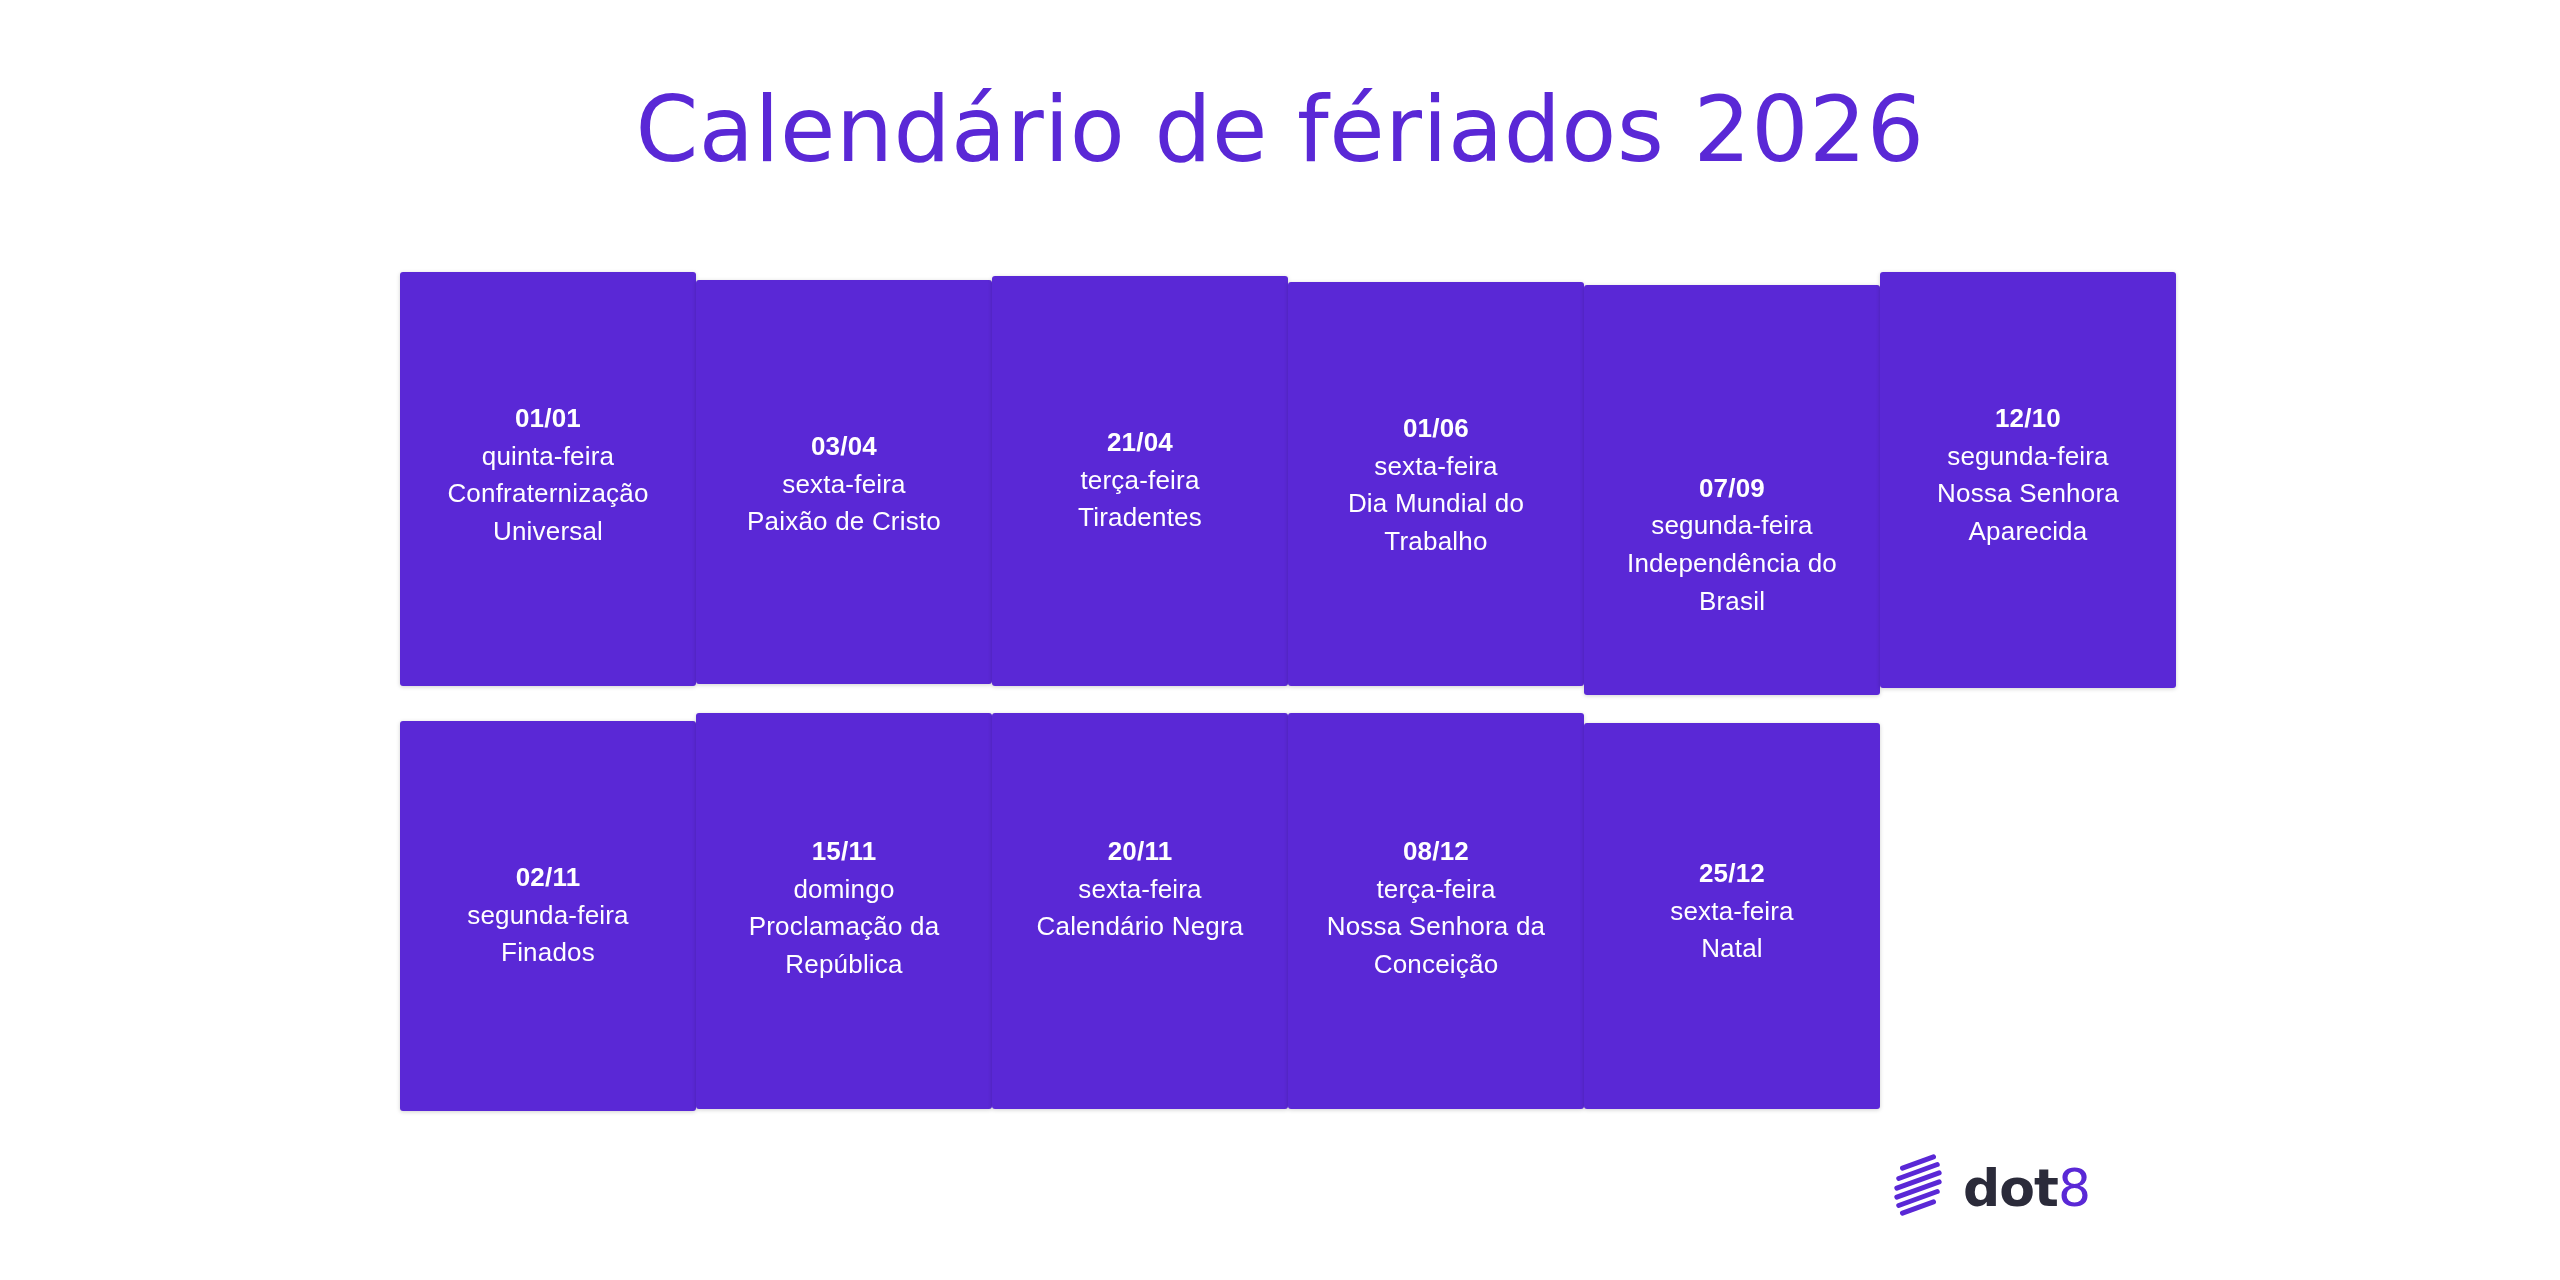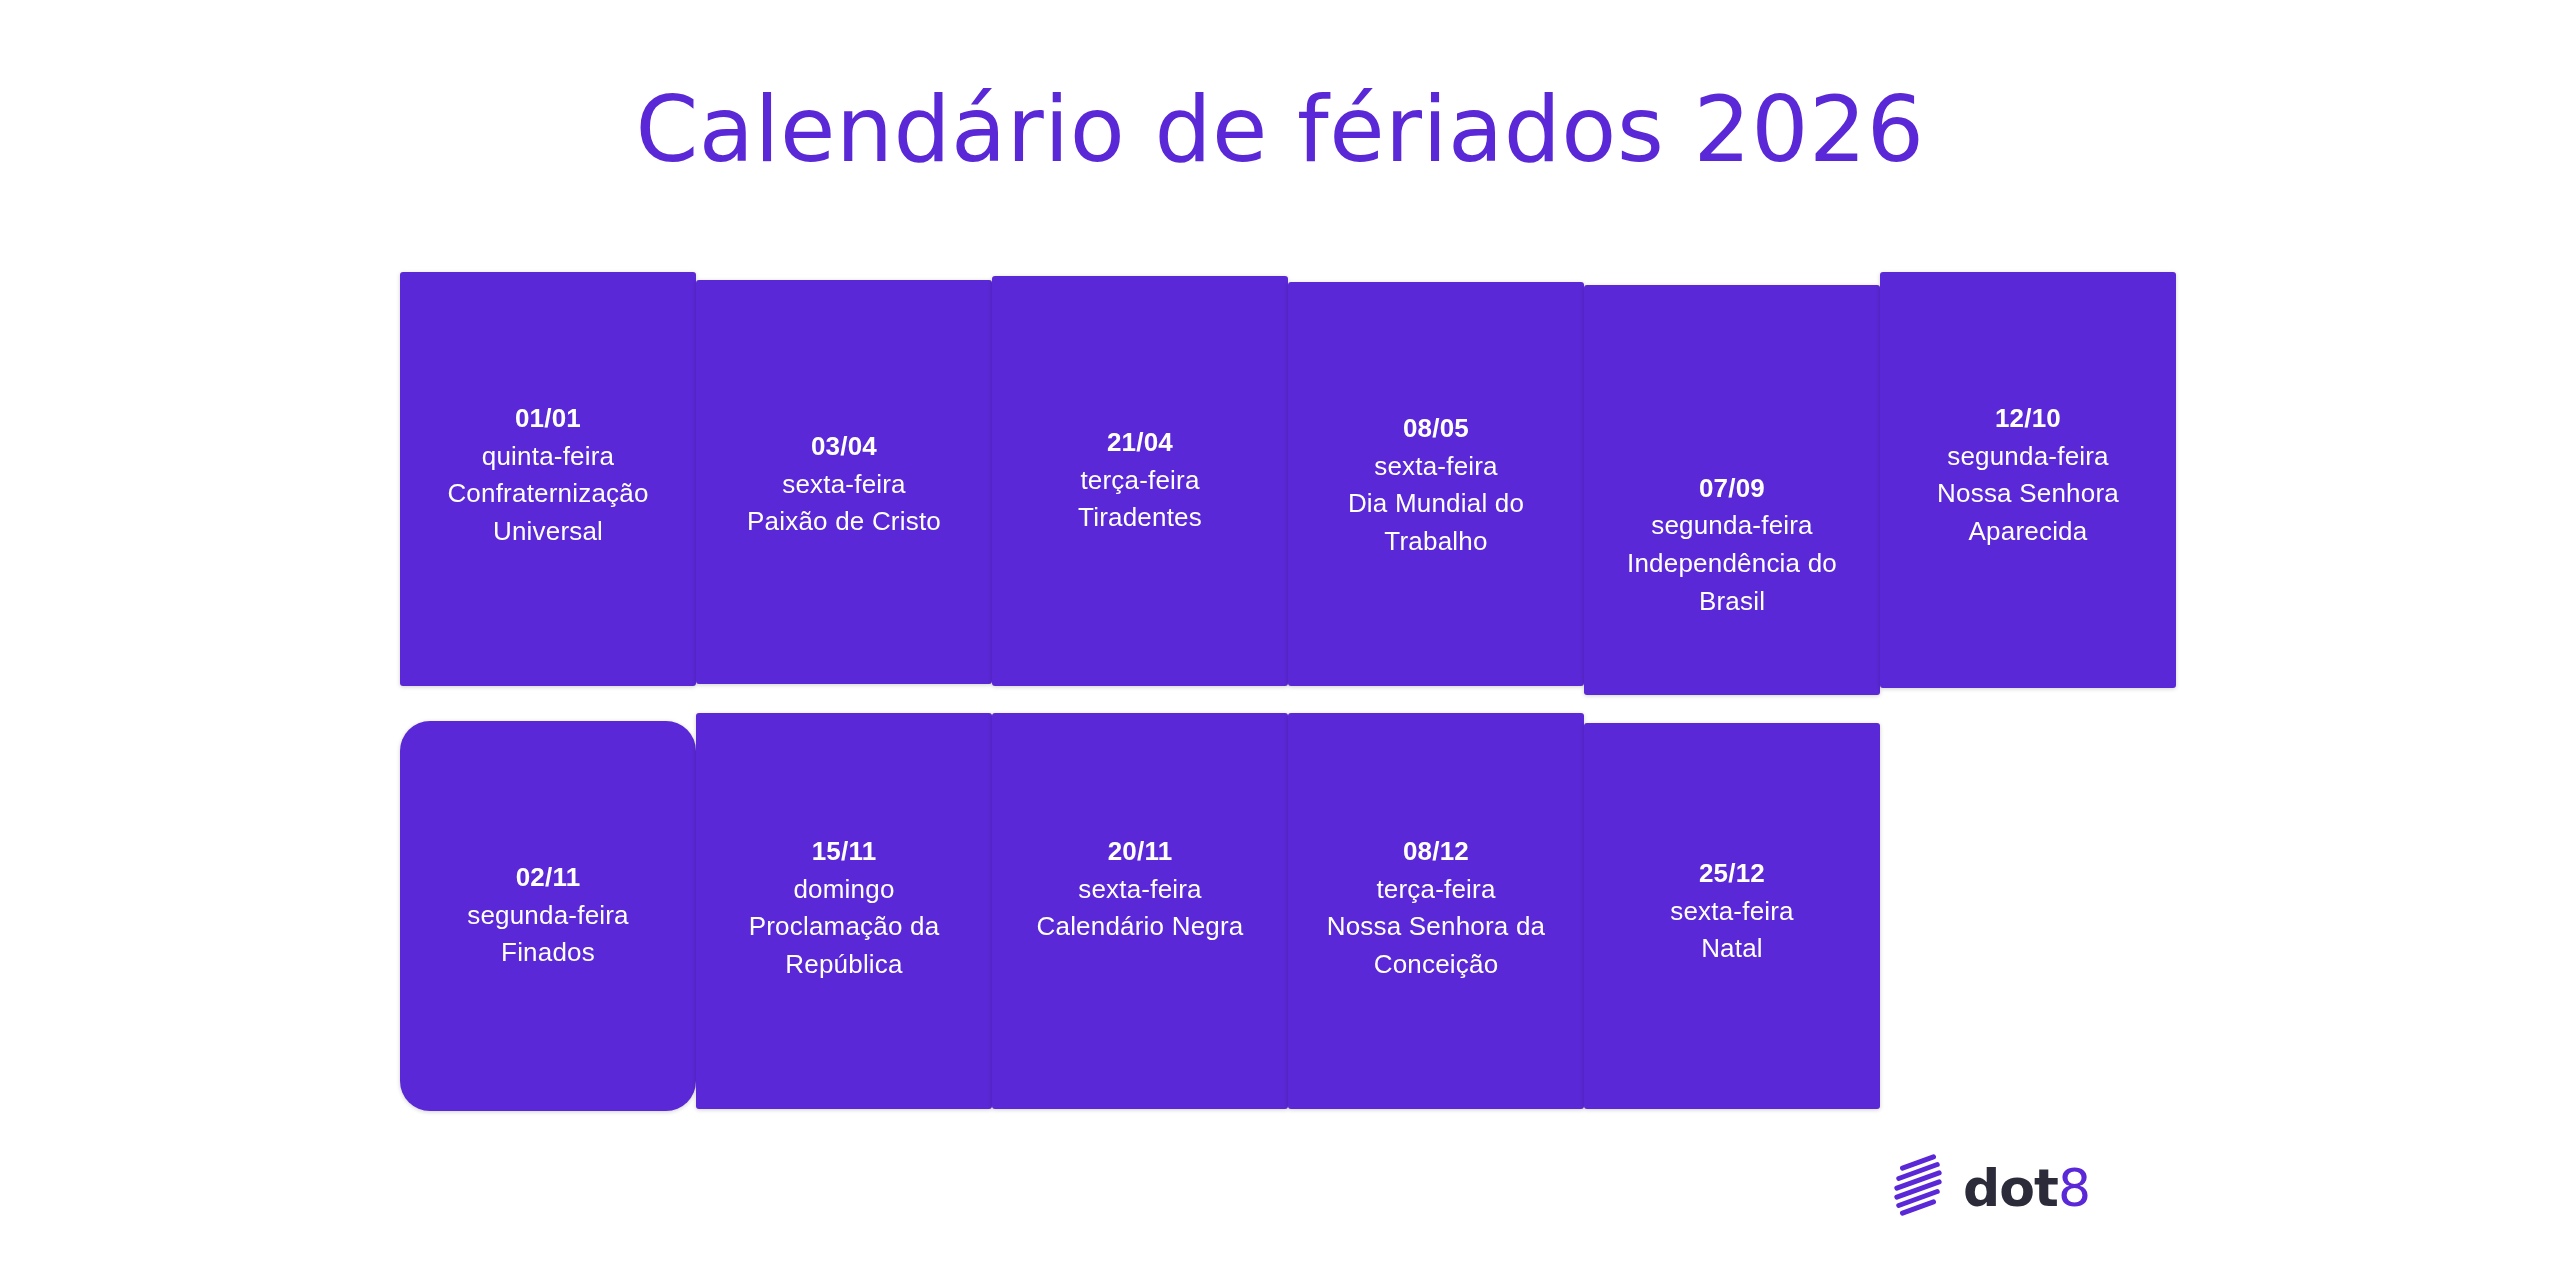--- a/index.html
+++ b/index.html
@@ -89,21 +89,21 @@
   .row2 .c3 { margin-top: 0px; height: 396px; }
   .row2 .c4 { margin-top: 0px; height: 396px; }
   .row2 .c5 { margin-top: 10px; height: 386px; }
 
   .pad-1 { padding-top: 128px; }
   .pad-2 { padding-top: 148px; }
   .pad-3 { padding-top: 148px; }
   .pad-4 { padding-top: 128px; }
   .pad-5 { padding-top: 128px; }
   .pad-6 { padding-top: 128px; }
-  .pad-r2-1 { padding-top: 138px; border-radius: 30px; }
+  .pad-r2-1 { padding-top: 138px; }
   .pad-r2-2 { padding-top: 120px; }
   .pad-r2-3 { padding-top: 120px; }
   .pad-r2-4 { padding-top: 120px; }
   .pad-r2-5 { padding-top: 132px; }
 
   .brand {
     position: absolute;
     right: 90px;
     bottom: 58px;
     display: flex;
@@ -146,21 +146,21 @@
         <div class="date">03/04</div>
         <div class="weekday">sexta-feira</div>
         <div class="name">Paixão de Cristo</div>
       </div>
       <div class="card c3 pad-3">
         <div class="date">21/04</div>
         <div class="weekday">terça-feira</div>
         <div class="name">Tiradentes</div>
       </div>
       <div class="card c4 pad-4">
-        <div class="date">08/05</div>
+        <div class="date">01/06</div>
         <div class="weekday">sexta-feira</div>
         <div class="name">Dia Mundial do Trabalho</div>
       </div>
       <div class="card c5 pad-5">
         <div class="date">07/09</div>
         <div class="weekday">segunda-feira</div>
         <div class="name">Independência do Brasil</div>
       </div>
       <div class="card c6 pad-6">
         <div class="date">12/10</div>

